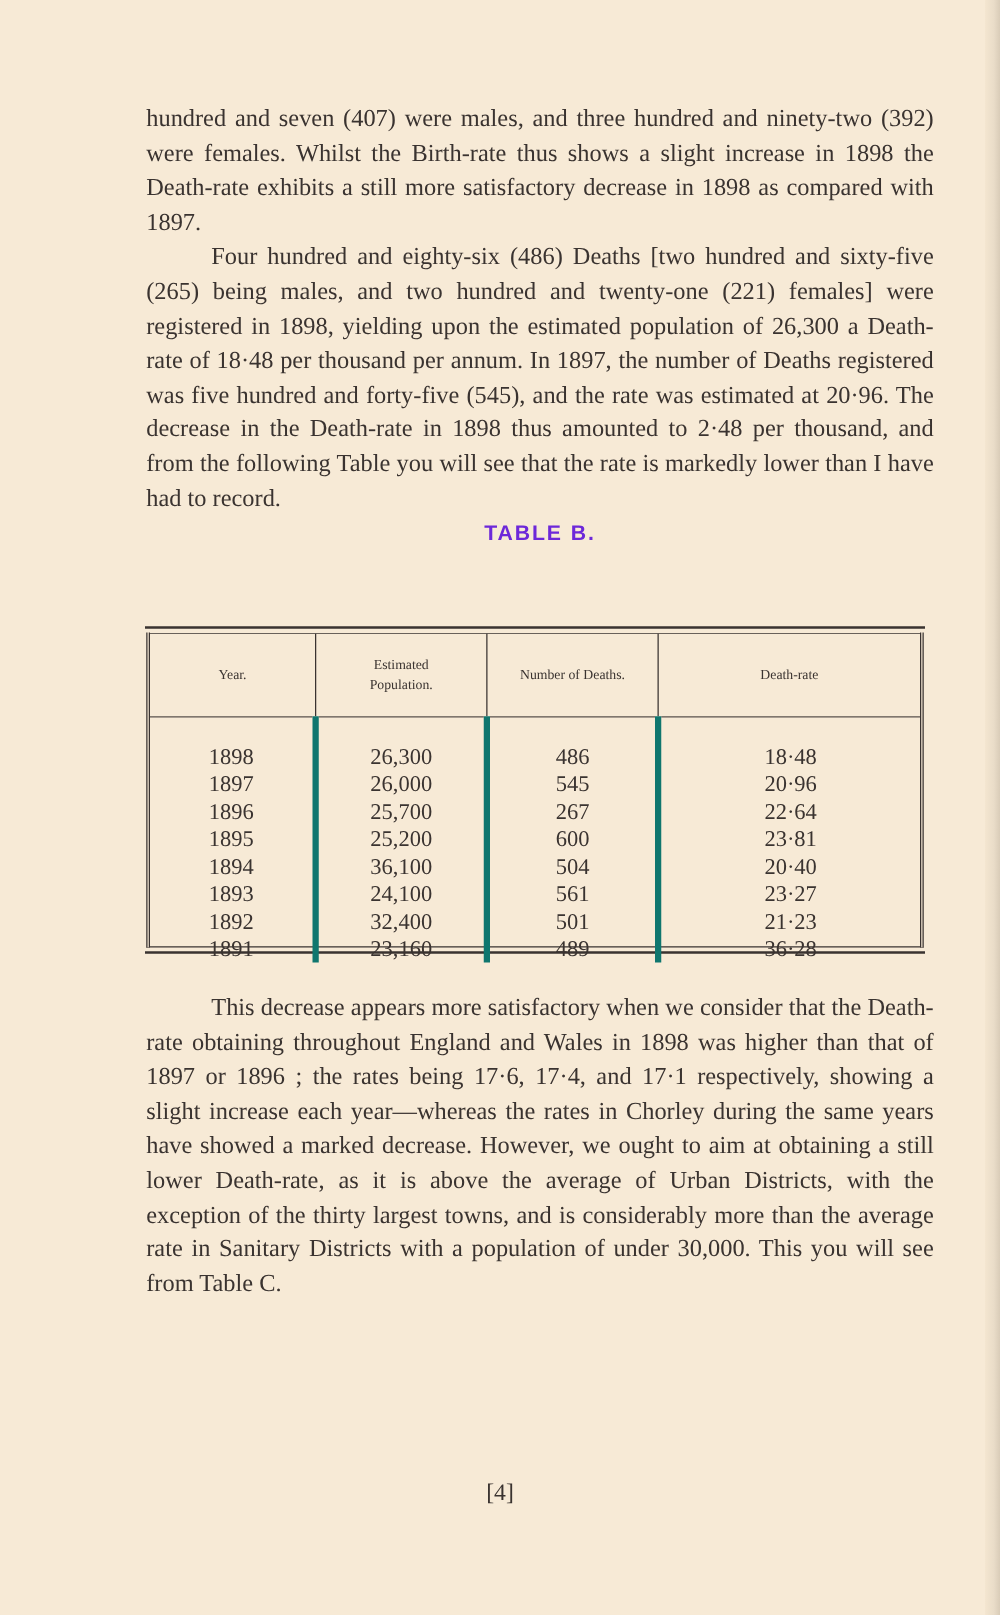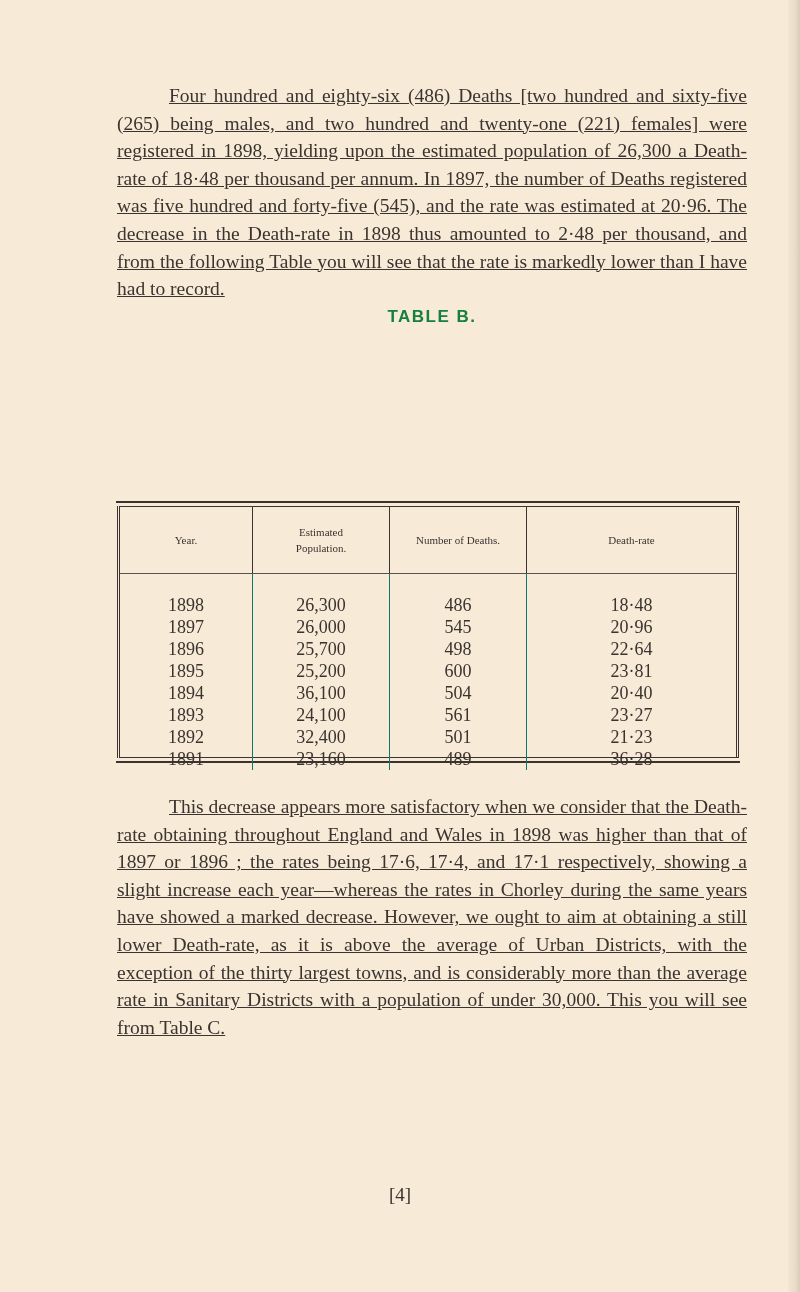--- a/index.html
+++ b/index.html
@@ -17,32 +17,32 @@
   .content {
     position: absolute; left: 117px; top: 82px; width: 630px;
   }
   p.para {
     margin: 0;
     font-size: 19.5px;
     line-height: 27.6px;
     text-align: justify;
     text-align-last: left;
   }
-  p.indent { text-indent: 52px; text-decoration: underline; }
+  p.indent { text-indent: 52px; }
   .p1 { margin-top: 0; }
   .p2 { margin-top: 22px; }
   .table-title {
     text-align: center;
     font-family: "Liberation Sans", "DejaVu Sans", sans-serif;
     font-weight: bold;
     font-size: 17px;
     letter-spacing: 1.5px;
     margin-top: 4px;
     height: 22px;
-    color: #15803d;
+    color: #6d28d9;
   }
   .table-wrap {
     position: absolute; left: 116px; top: 501px; width: 624px; height: 258px;
     border-top: 2px solid #3a3330;
     border-bottom: 2px solid #3a3330;
   }
   .table-inner {
     position: absolute; left: 1px; right: 1px; top: 3px; bottom: 3px;
     border: 1px solid #3a3330;
     border-left: 3px double #3a3330;
@@ -58,21 +58,21 @@
   table.data th {
     font-weight: normal;
     font-size: 11px;
     line-height: 16px;
     height: 66px;
     border-bottom: 1px solid #5a514c;
     padding: 0 4px;
     vertical-align: middle;
   }
   table.data td {
-    border-left: 1px solid #0f766e;
+    border-left: 5px solid #0f766e;
     padding: 0;
     vertical-align: top;
     text-align: center;
     font-size: 18px;
     line-height: 22px;
   }
   table.data th + th { border-left: 1px solid #3a3330; }
   table.data td:first-child { border-left: none; text-align: center; }
   .col-year { width: 124px; }
   .col-pop { width: 128px; }
@@ -86,20 +86,21 @@
   .bottom-text {
     position: absolute; left: 117px; top: 793px; width: 630px;
   }
 </style>
 </head>
 <body>
 
 <div class="page-edge"></div>
 
 <div class="content">
+  <p class="para p1">hundred and seven (407) were males, and three hundred and ninety-two (392) were females. Whilst the Birth-rate thus shows a slight increase in 1898 the Death-rate exhibits a still more satisfactory decrease in 1898 as compared with 1897.</p>
   <p class="para indent p2">Four hundred and eighty-six (486) Deaths [two hundred and sixty-five (265) being males, and two hundred and twenty-one (221) females] were registered in 1898, yielding upon the estimated population of 26,300 a Death-rate of 18·48 per thousand per annum. In 1897, the number of Deaths registered was five hundred and forty-five (545), and the rate was estimated at 20·96. The decrease in the Death-rate in 1898 thus amounted to 2·48 per thousand, and from the following Table you will see that the rate is markedly lower than I have had to record.</p>
   <div class="table-title">TABLE B.</div>
 </div>
 
 <div class="table-wrap">
   <div class="table-inner">
     <table class="data">
       <thead>
         <tr>
           <th class="col-year">Year.</th>
@@ -131,21 +132,21 @@
               <span>36,100</span>
               <span>24,100</span>
               <span>32,400</span>
               <span>23,160</span>
             </div>
           </td>
           <td>
             <div class="cell-stack">
               <span>486</span>
               <span>545</span>
-              <span>498</span>
+              <span>267</span>
               <span>600</span>
               <span>504</span>
               <span>561</span>
               <span>501</span>
               <span>489</span>
             </div>
           </td>
           <td>
             <div class="cell-stack">
               <span>18·48</span>

